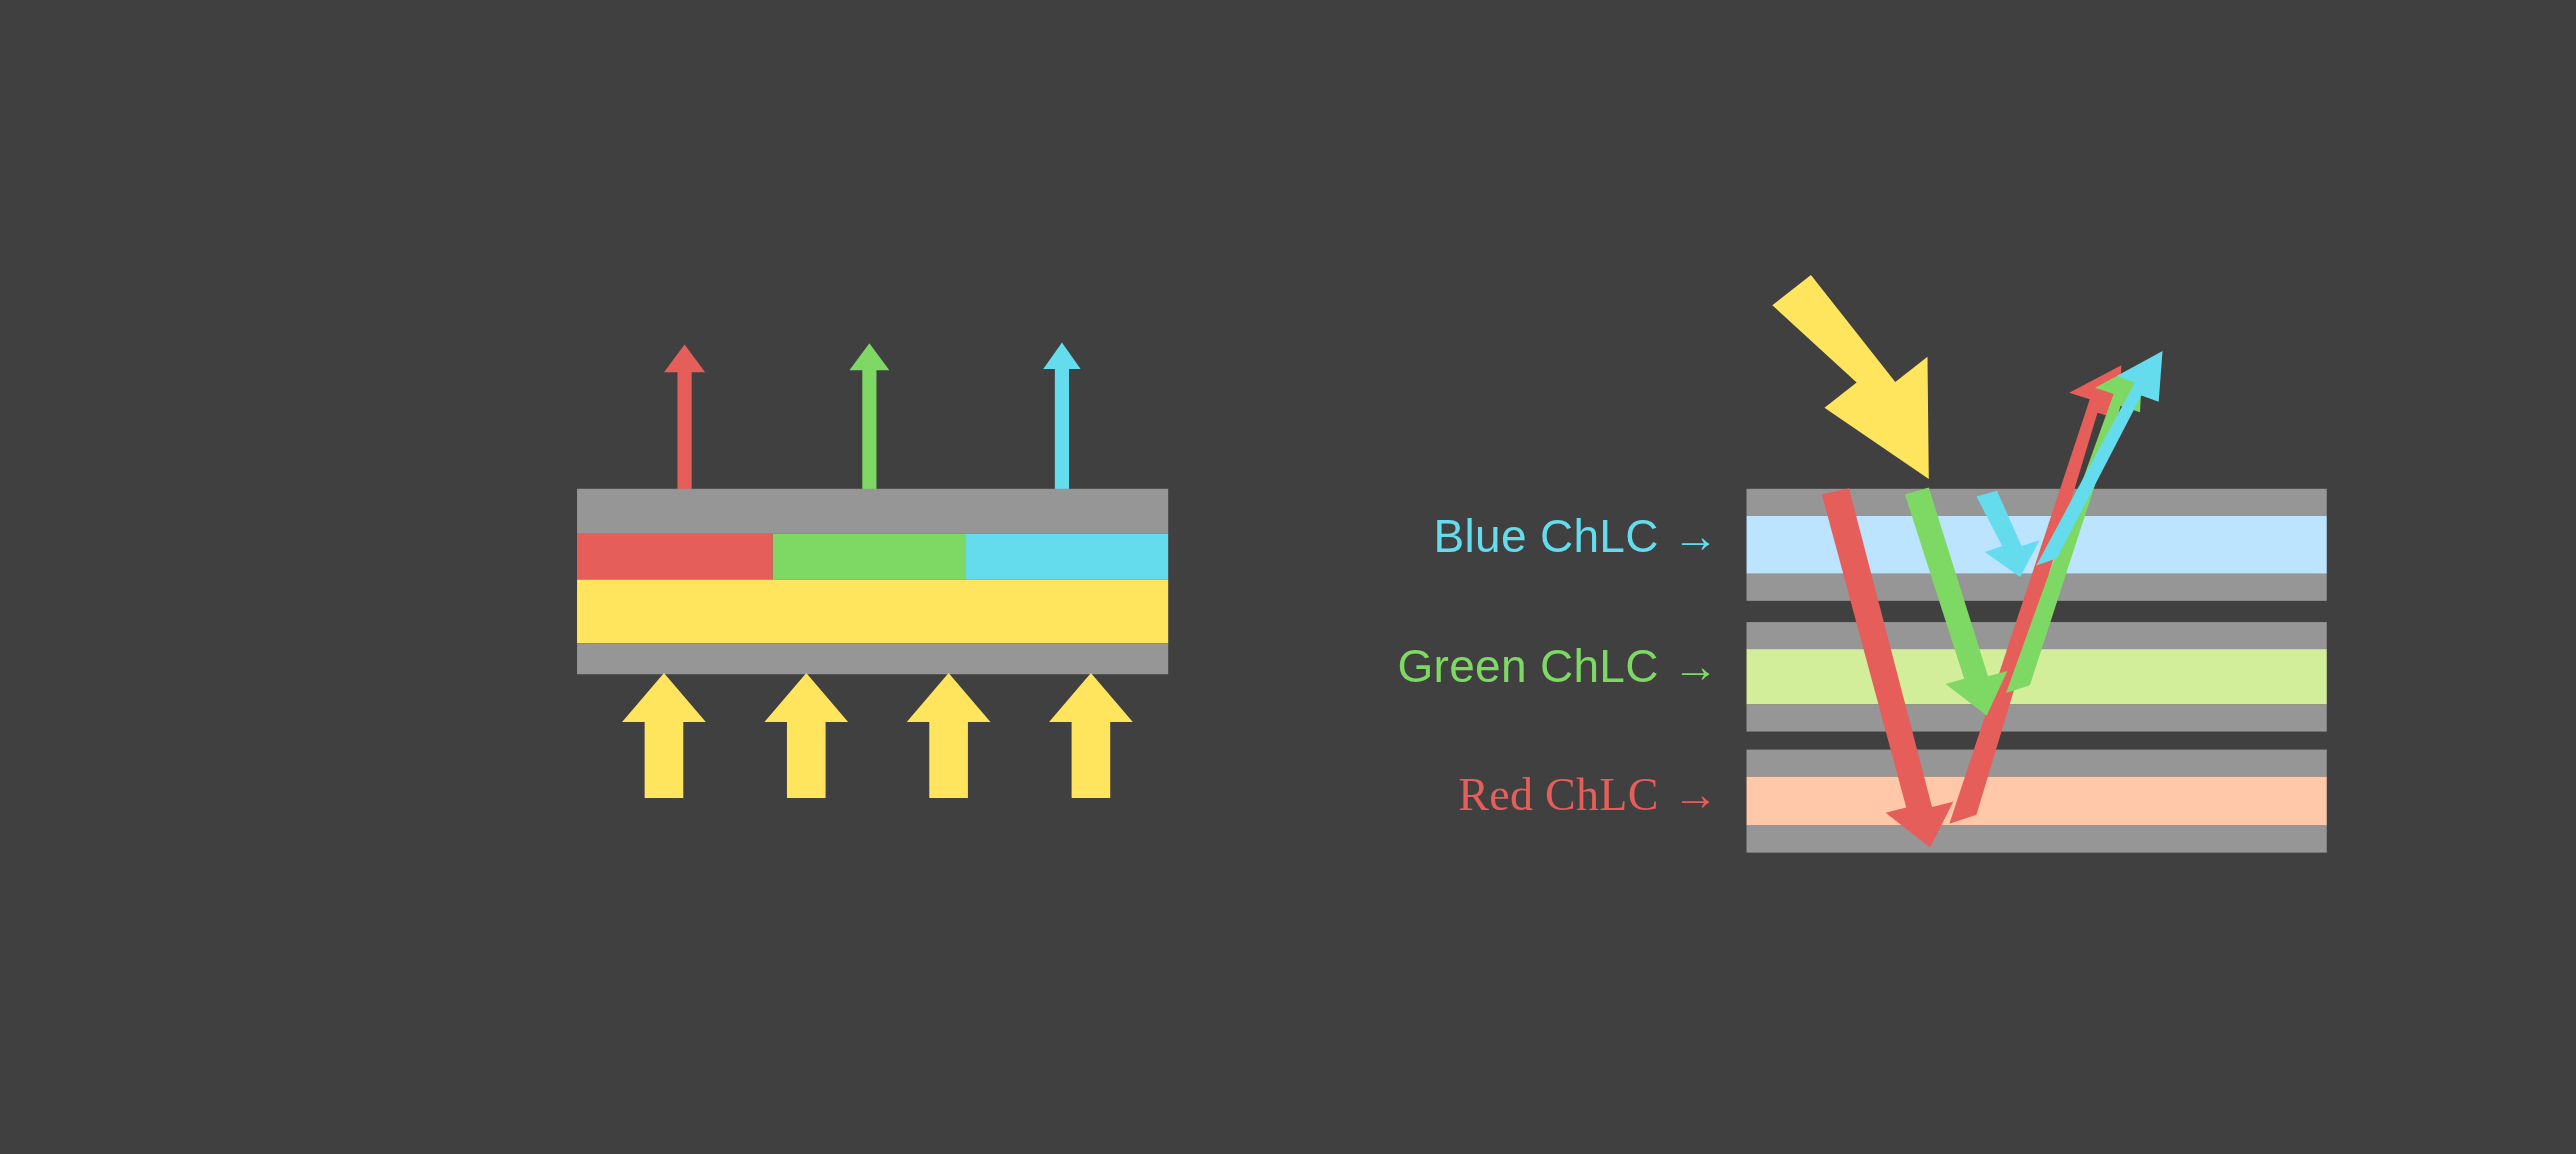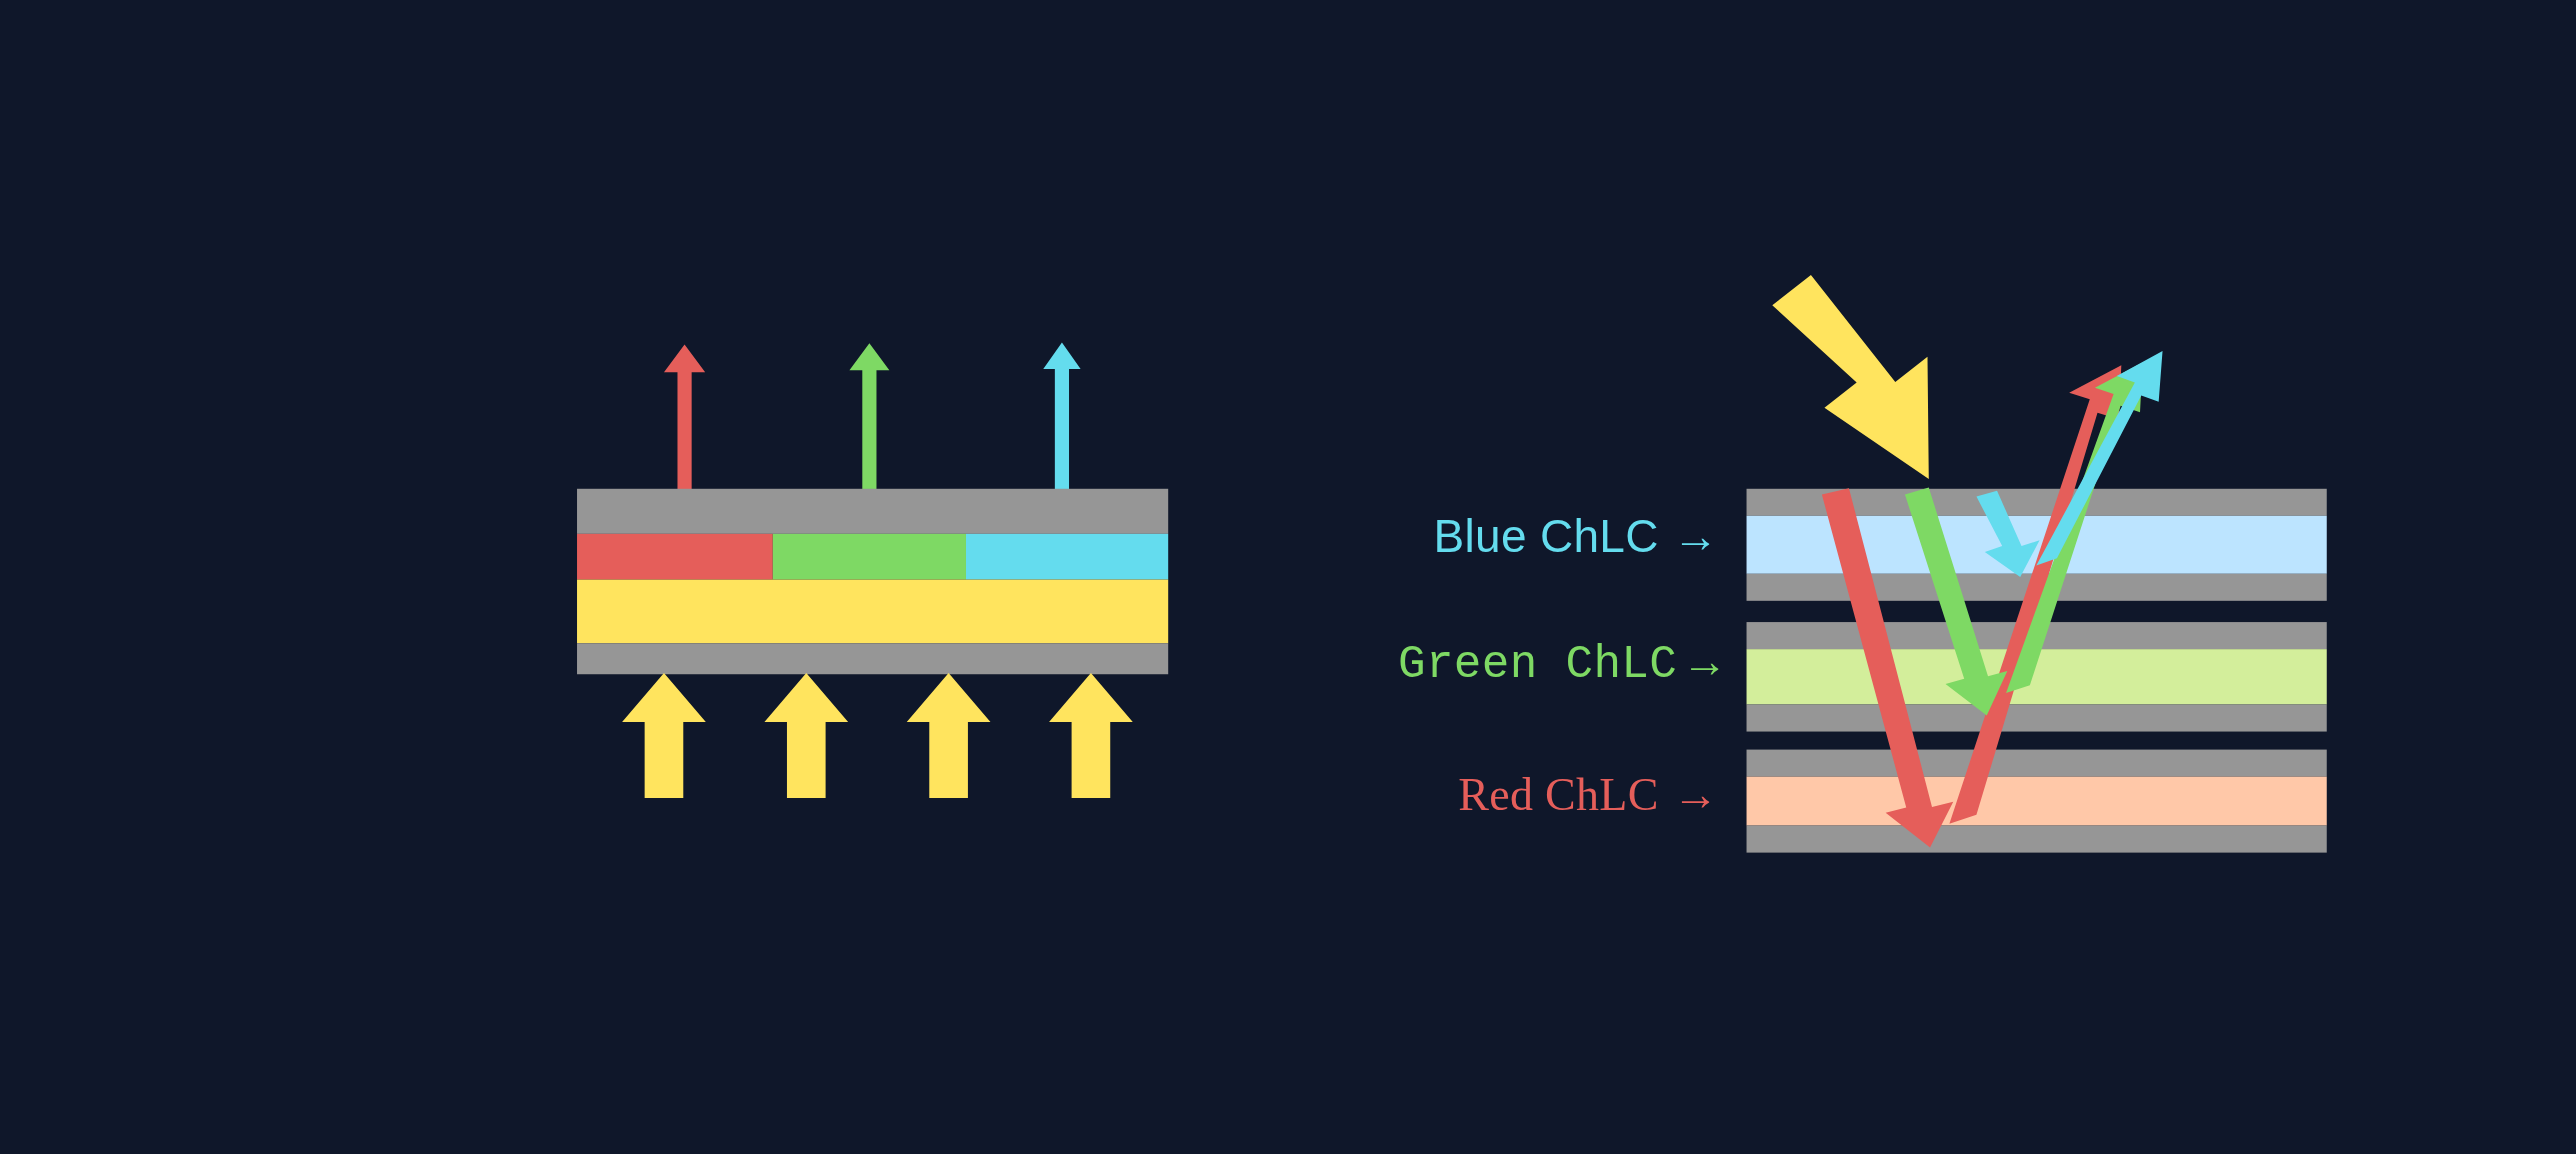--- a/index.html
+++ b/index.html
@@ -1,18 +1,18 @@
 <!DOCTYPE html>
 <html style="font-size:10.3px"><head>
 <meta charset="utf-8">
 <style>
   html,body{margin:0;padding:0;background:#ffffff;}
   body{width:2576px;height:1154px;overflow:hidden;
        font-family:"Liberation Sans","DejaVu Sans",sans-serif;}
-  #stage{position:relative;width:2576px;height:1154px;background:#0f172a;}
+  #stage{position:relative;width:2576px;height:1154px;background:#404040;}
   .panel{position:absolute;}
   svg{display:block;overflow:visible;}
   .lbl{position:absolute;white-space:nowrap;font-weight:400;letter-spacing:0.3px;}
 </style>
 </head>
 <body>
 
 <div id="stage">
 
   <div class="panel" style="left:0;top:0;">
@@ -85,21 +85,21 @@
 
         <path fill="#64DCEE" d="M 3162 878 L 3194 867 L 3325 614 L 3352 624 L 3358 545 L 3287 584 L 3315 594 Z"></path>
       </g>
     </svg>
   </div>
 
   <div class="lbl" style="right:857px;top:509px;font-size:46px;color:#64DCEE;">
     <span>Blue ChLC</span><span style="margin-left:14px;">→</span>
   </div>
 
-  <div class="lbl" style="right:857px;top:639px;font-size:46px;color:#7ED964;font-family:Liberation Mono, monospace;">
+  <div class="lbl" style="right:857px;top:639px;font-size:46px;color:#7ED964;">
     <span>Green ChLC</span><span style="margin-left:14px;">→</span>
   </div>
 
   <div class="lbl" style="right:857px;top:768px;font-size:46px;color:#E55E5A;font-family:Liberation Serif, serif;">
     <span>Red ChLC</span><span style="margin-left:14px;">→</span>
   </div>
 
 </div>
 
 

